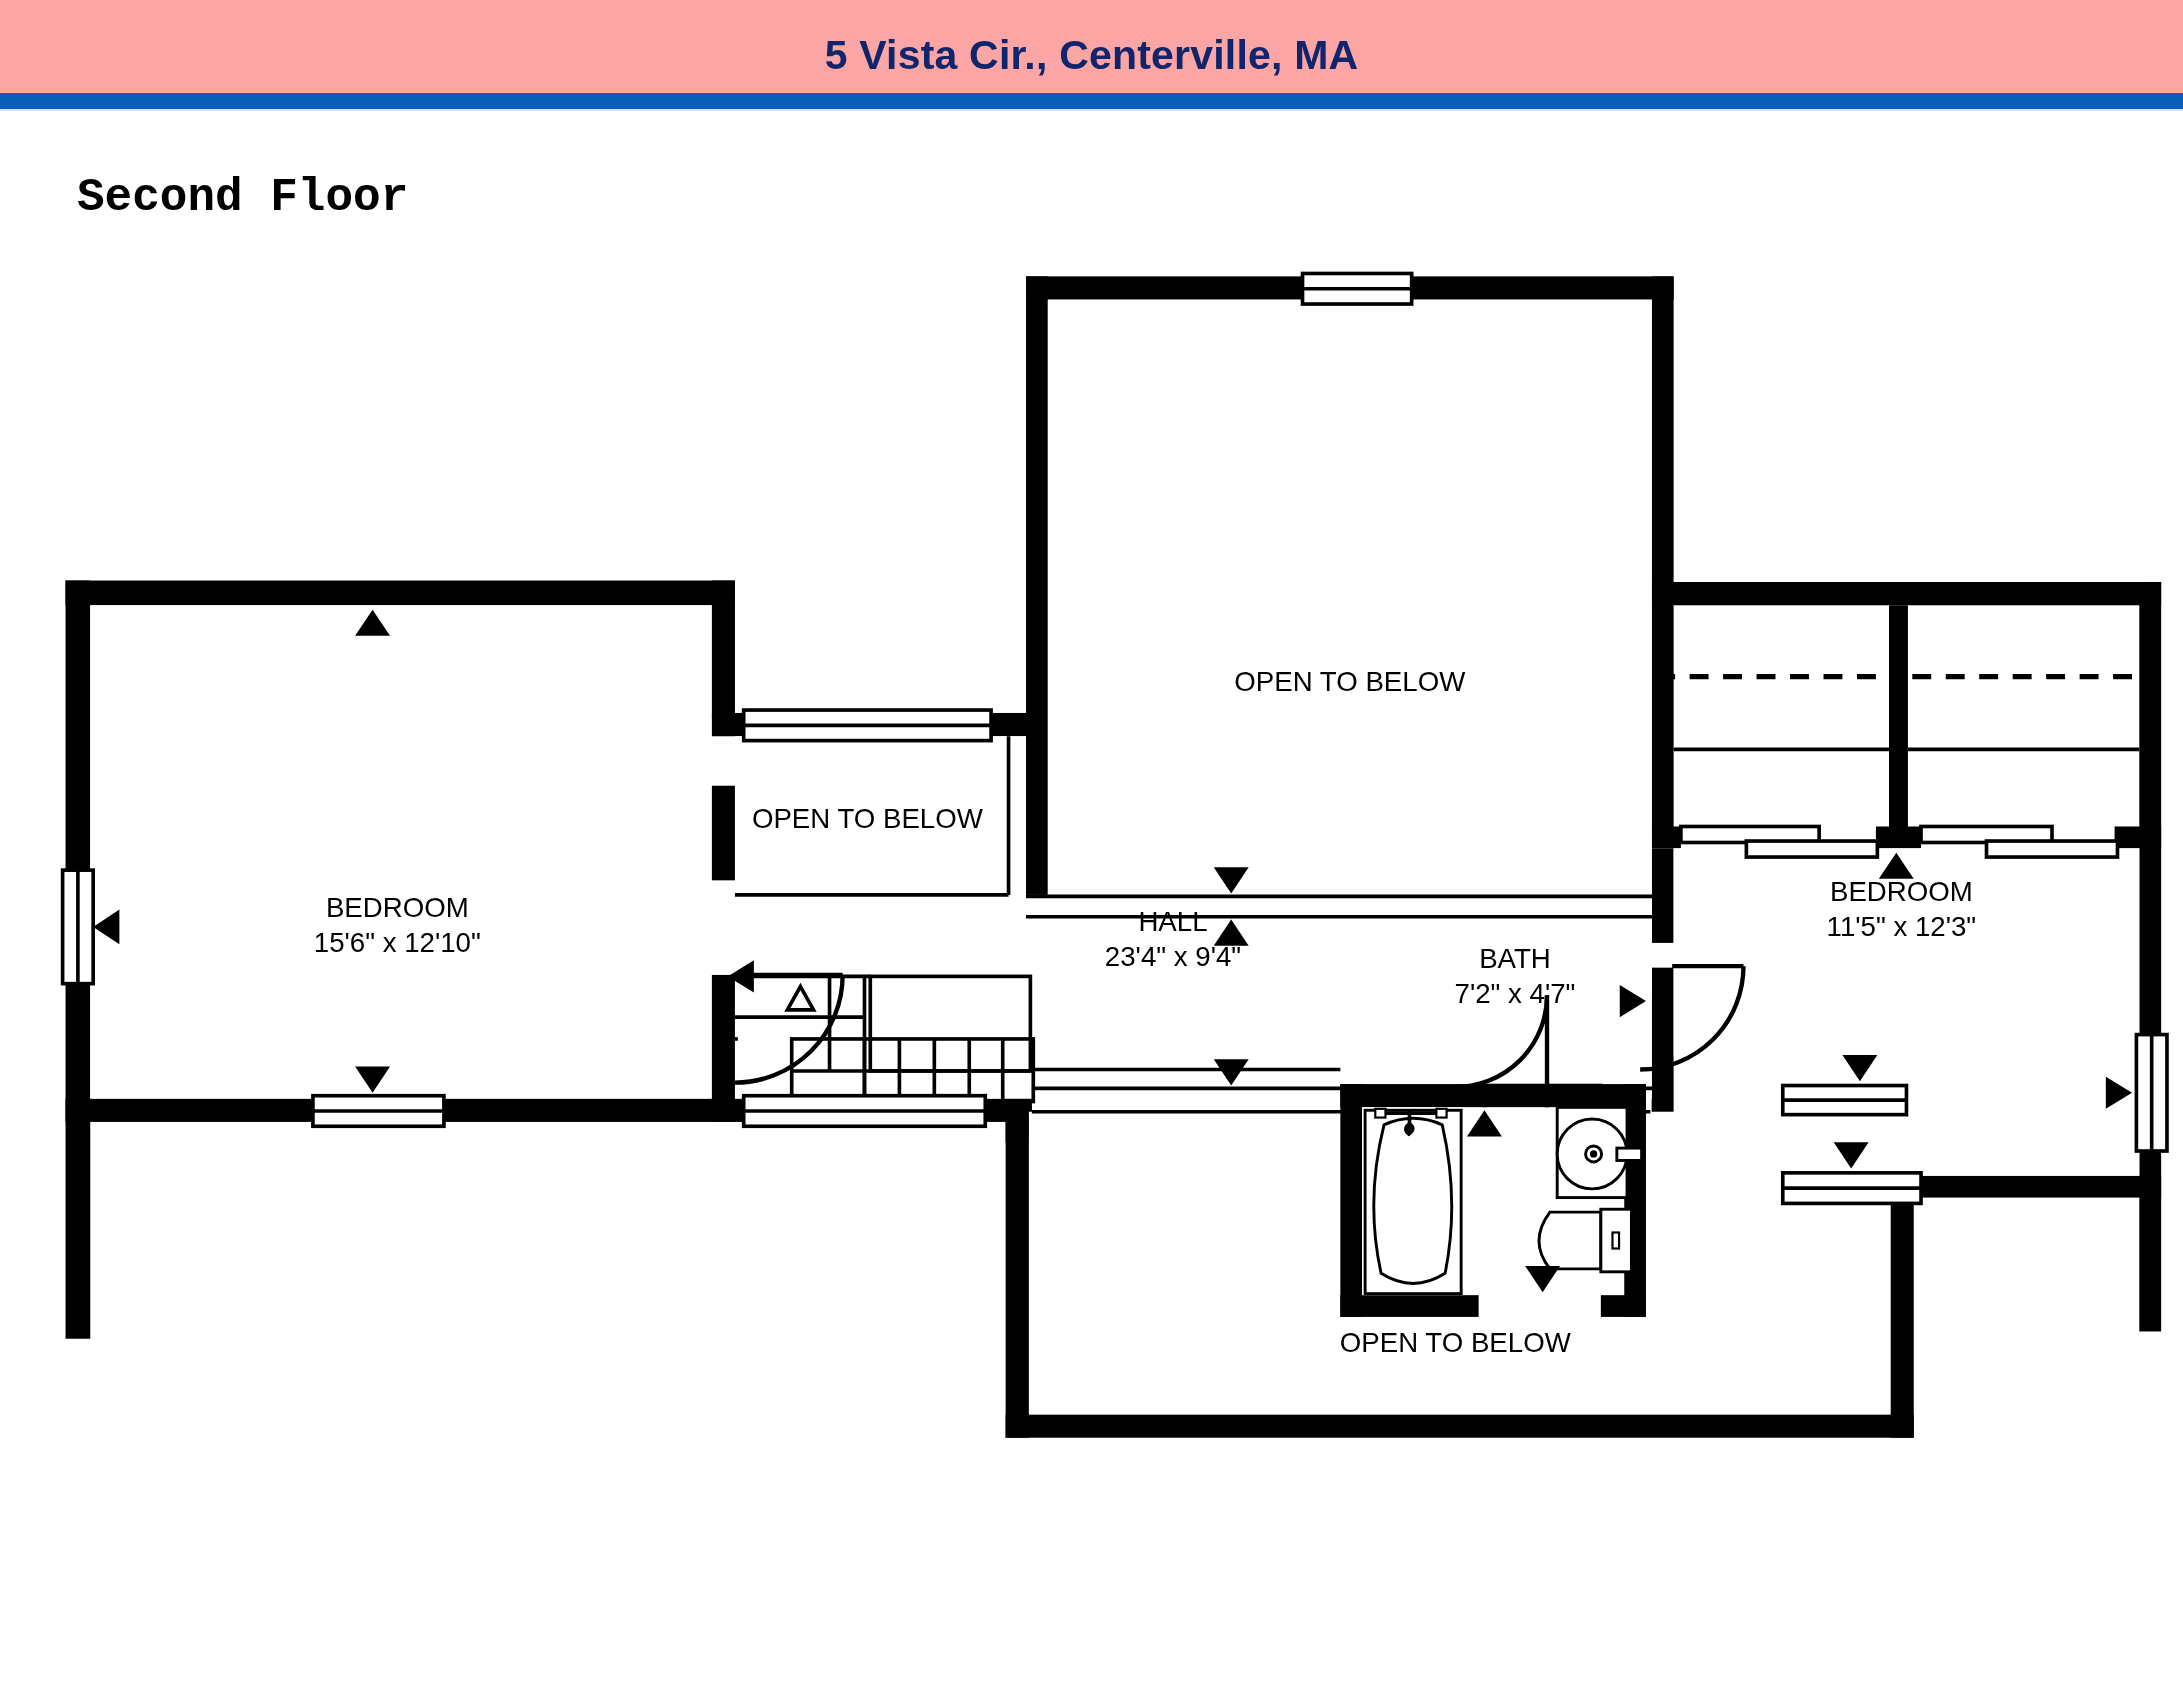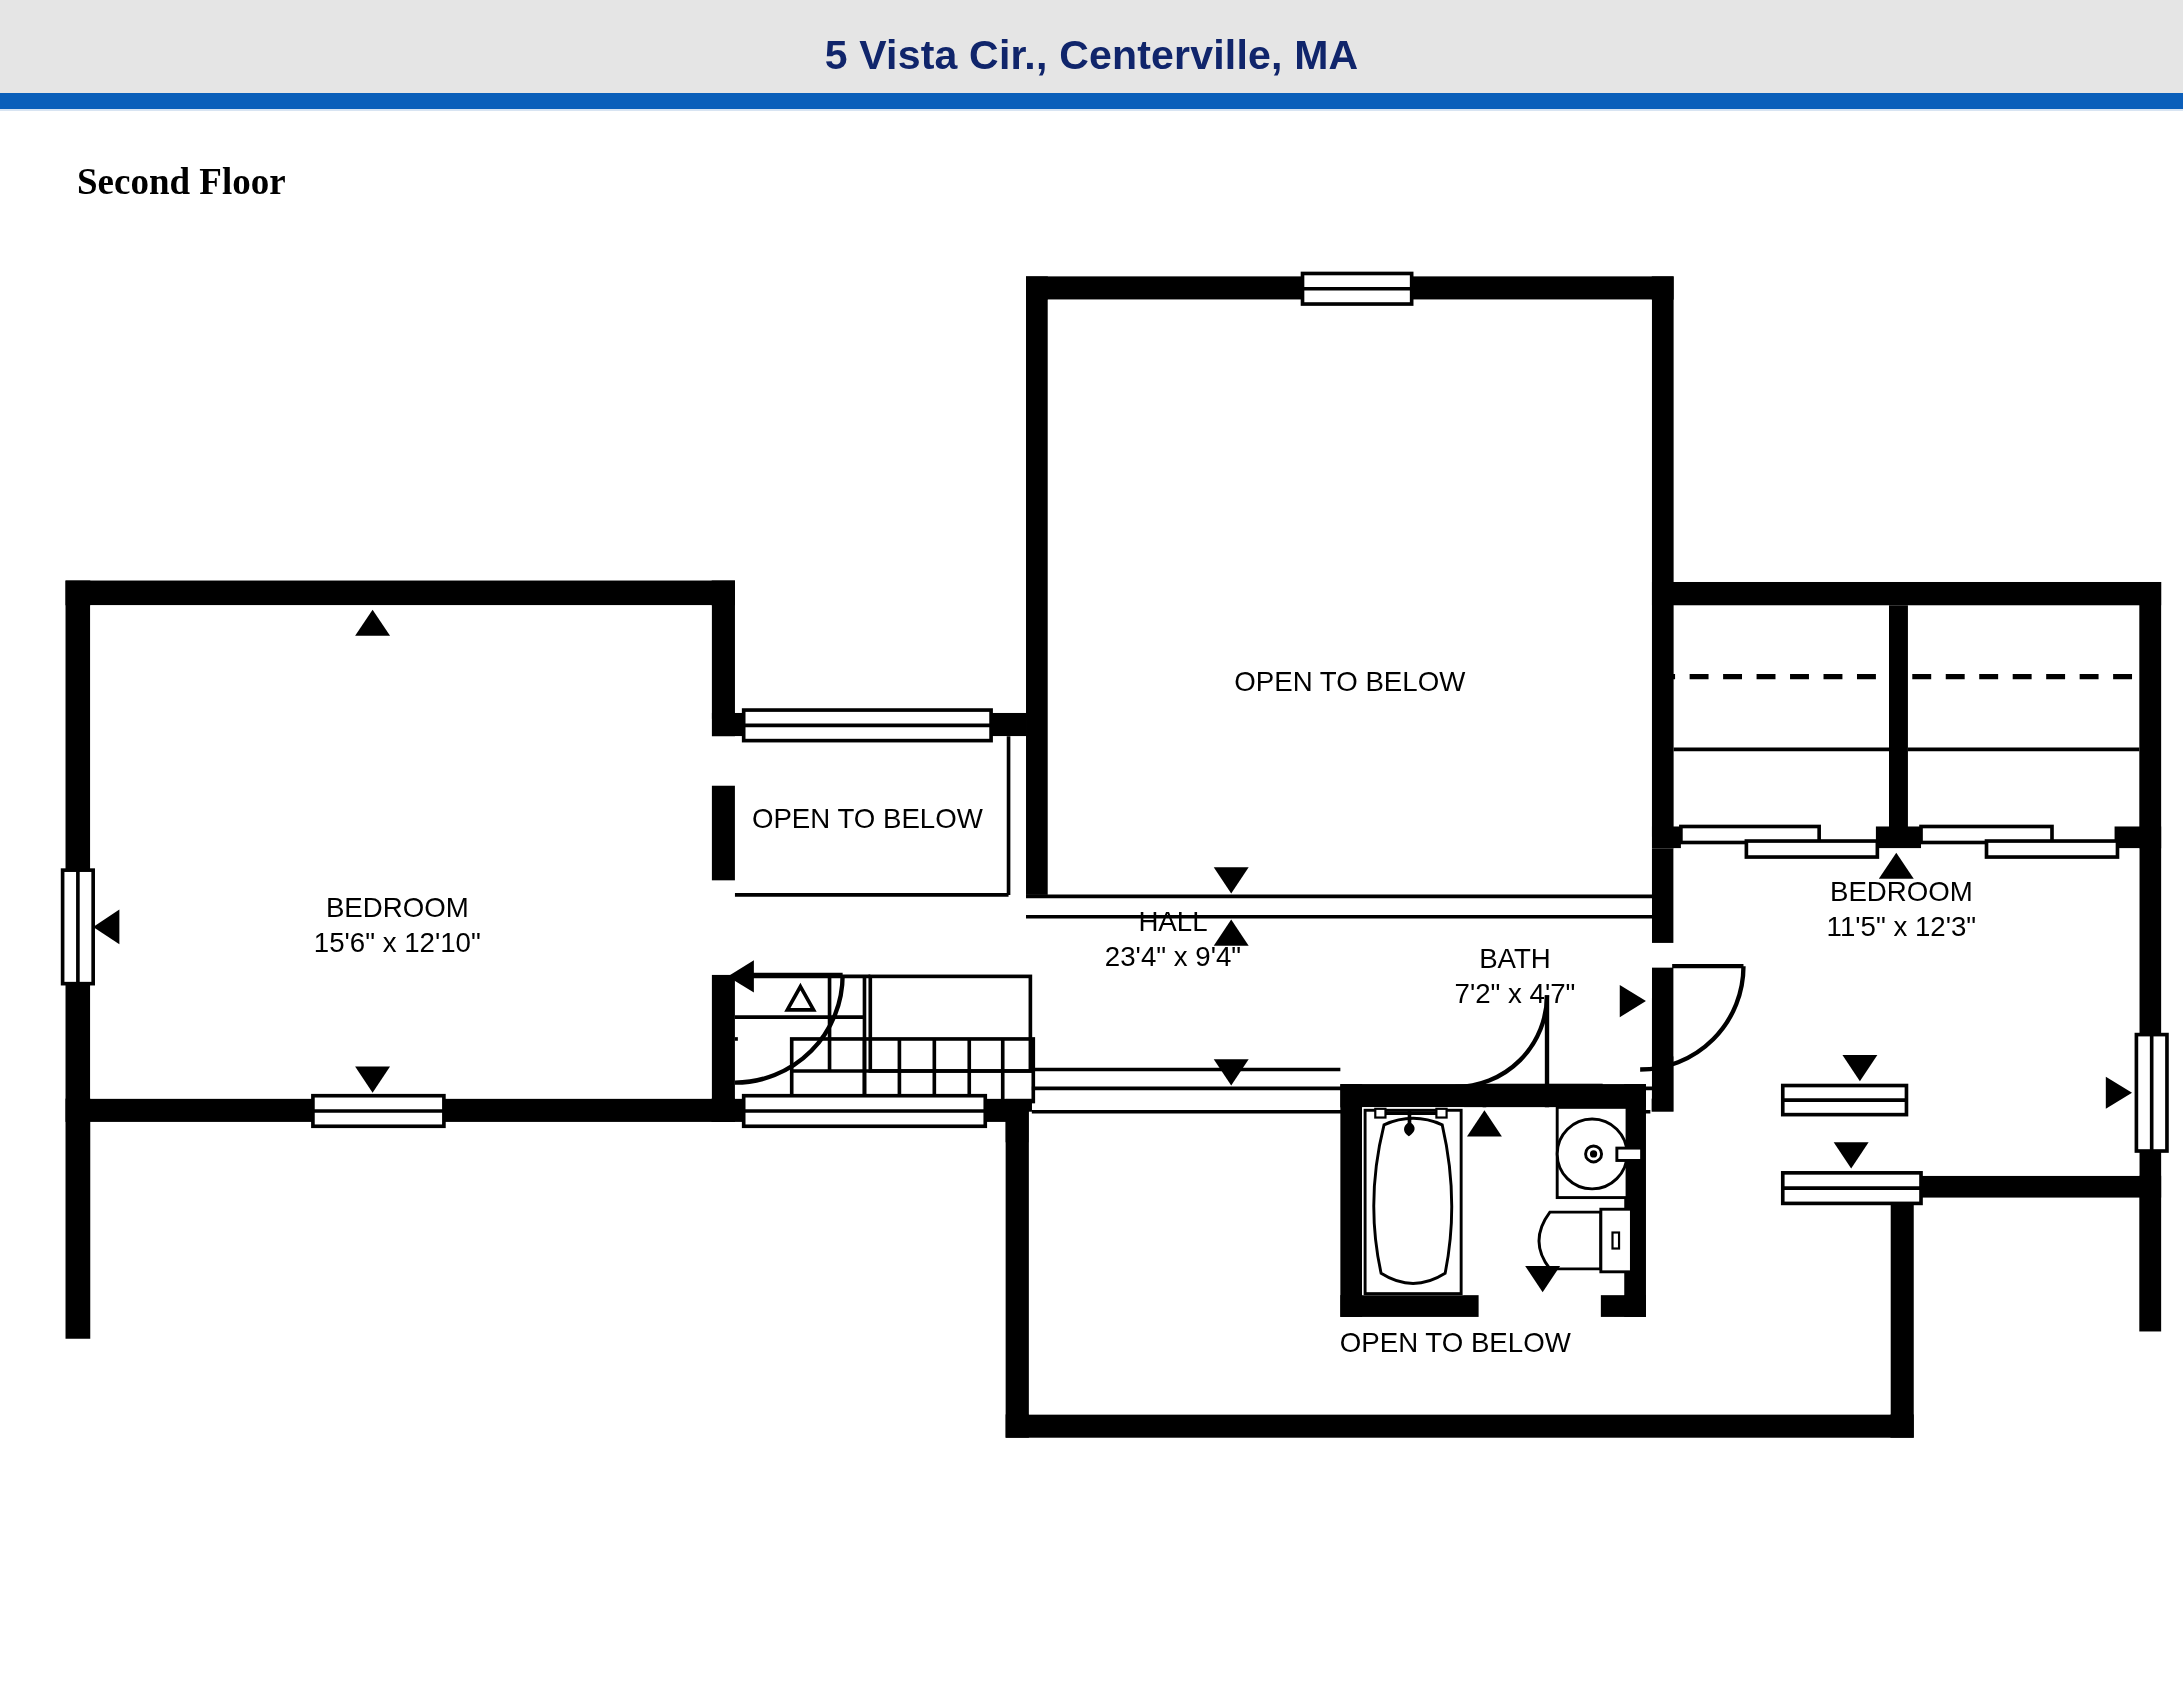--- a/index.html
+++ b/index.html
@@ -3,38 +3,38 @@
 <meta charset="utf-8">
 <title>Floor Plan</title>
 <style>
   html,body{margin:0;padding:0;background:#ffffff;}
   body{
     width:2183px;height:1687px;position:relative;overflow:hidden;
     font-family:"Liberation Sans", sans-serif;color:#000;
   }
   
   .header{
-    position:absolute;left:0;top:0;width:2183px;height:102px;background:#e5e5e5;
+    position:absolute;left:0;top:0;width:2183px;height:102px;background:#fca5a5;
   }
   .header-title{
     position:absolute;left:0;top:32px;width:2183px;text-align:center;
     font-size:41px;font-weight:bold;color:#10256b;letter-spacing:0.2px;
     font-family:"Liberation Sans", sans-serif;
   }
   .header-rule{
     position:absolute;left:0;top:93px;width:2183px;height:16px;background:#0b5fba;
   }
   .header-rule-thin{
     position:absolute;left:0;top:109px;width:2183px;height:2.2px;background:#d8e4f2;
   }
   
   .floor-label{
-    position:absolute;left:77px;top:160px;
-    font-size:37px;font-weight:bold;color:#000;
-    font-family:Liberation Serif, serif;
+    position:absolute;left:77px;top:172px;
+    font-size:46px;font-weight:bold;color:#000;
+    font-family:Liberation Mono, monospace;
   }
   
   .plan-wrap{position:absolute;left:0;top:240px;width:2183px;height:1237px;}
   .plan-svg{display:block;width:2183px;height:1237px;}
   
   .footer{position:absolute;left:0;top:1477px;width:2183px;height:210px;}
   .rm-name{font-size:38px;font-family:"Liberation Sans", sans-serif;}
   .rm-dim{font-size:38px;font-family:"Liberation Sans", sans-serif;}
   .otb{font-size:38px;font-family:"Liberation Sans", sans-serif;}
 </style>

